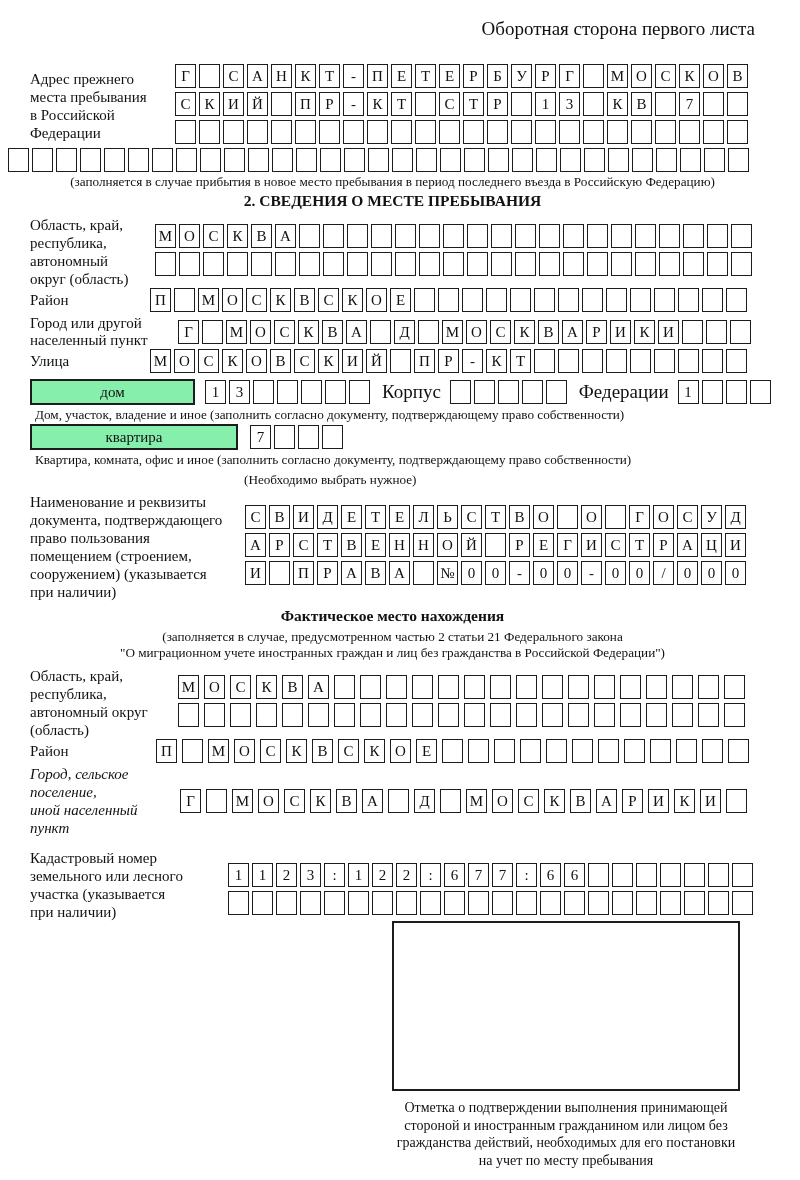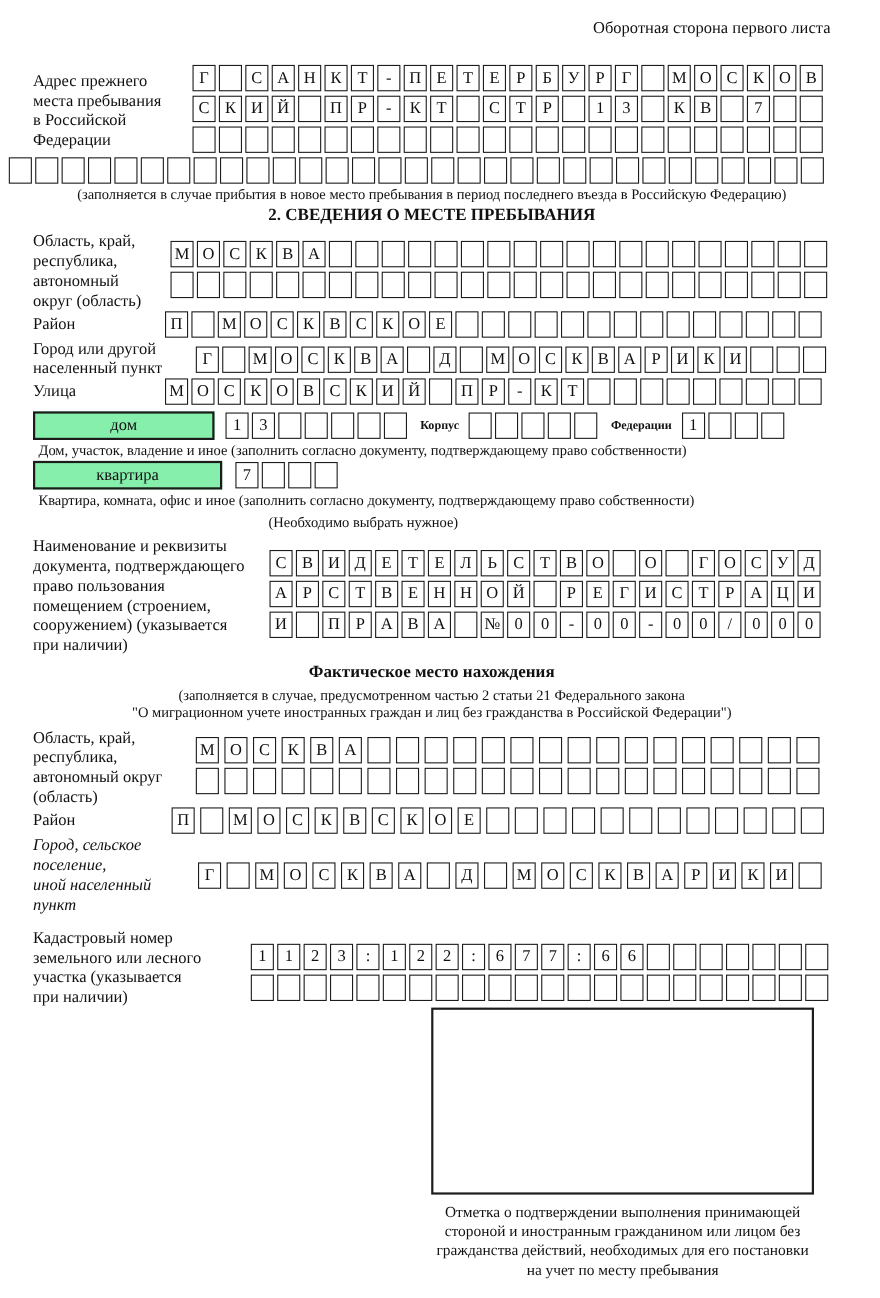--- a/index.html
+++ b/index.html
@@ -1,35 +1,35 @@
 <!DOCTYPE html>
 <html><head>
 <meta charset="utf-8">
 <style>
   html,body{margin:0;padding:0;background:#fff;}
   body{font-family:"Liberation Serif","DejaVu Serif",serif;color:#111;}
   .page{position:relative;width:800px;height:1180px;box-sizing:border-box;
         padding:18px 45px 0 30px;background:#fff;overflow:hidden;}
   .pre{white-space:pre-line;}
-  .note-top{text-align:right;font-size:15px;margin-bottom:24px;}
+  .note-top{text-align:right;font-size:19px;margin-bottom:24px;}
   .frow{display:flex;align-items:center;}
   .lbl{font-size:15px;line-height:18px;flex:0 0 auto;}
   .rows{flex:1 1 auto;}
   .cells-row{display:flex;margin-bottom:4px;}
   .cell{box-sizing:border-box;flex:0 0 auto;width:21px;height:24px;border:1.7px solid #1c1c1c;
         margin-right:3px;display:flex;align-items:center;justify-content:center;
         font-size:15px;line-height:1;background:#fff;}
   .wide-gap .cell{margin-right:5px;}
   .tight{margin-bottom:2px;}
   .caption{font-size:13.2px;line-height:16px;}
   .caption-c{text-align:center;}
   .h-bold{font-size:15.5px;font-weight:bold;text-align:center;}
   .widebox{box-sizing:border-box;border:2px solid #1c1c1c;height:26px;display:flex;
            align-items:center;justify-content:center;font-size:15px;background:#86efac;flex:0 0 auto;}
-  .inline-lbl{font-size:11px;line-height:26px;flex:0 0 auto;font-weight:bold;}
+  .inline-lbl{font-size:19px;line-height:26px;flex:0 0 auto;}
   .chkbox{box-sizing:border-box;flex:0 0 auto;width:22px;height:27px;border:1.8px solid #1c1c1c;
           display:flex;align-items:center;justify-content:center;font-size:15px;background:#fff;}
   .chk-lbl{font-size:15px;line-height:27px;}
   .stamp-box{box-sizing:border-box;border:2px solid #1c1c1c;width:348px;height:170px;
              margin-left:362px;background:#fff;}
   .stamp-note{width:480px;margin-left:296px;text-align:center;font-size:14px;line-height:17.5px;margin-top:8px;}
 </style>
 </head>
 <body>
 
@@ -339,21 +339,21 @@
     <div class="cells-row" style="margin-bottom:0;">
         <span class="cell">1</span>
         <span class="cell"></span>
         <span class="cell"></span>
         <span class="cell"></span>
       </div>
   </div>
   <div class="caption" style="margin-left:5px;margin-bottom:1px;">Дом, участок, владение и иное (заполнить согласно документу, подтверждающему право собственности)</div>
 
   <div class="frow" style="margin-bottom:2px;">
-    <div class="widebox" style="width:172px;margin-right:12px;">квартира</div>
+    <div class="widebox" style="width:208px;margin-right:12px;">квартира</div>
     <div class="cells-row" style="margin-bottom:0;">
         <span class="cell">7</span>
         <span class="cell"></span>
         <span class="cell"></span>
         <span class="cell"></span>
       </div>
   </div>
   <div class="caption" style="margin-left:5px;margin-bottom:4px;">Квартира, комната, офис и иное (заполнить согласно документу, подтверждающему право собственности)</div>
 
   <div class="caption" style="margin-left:214px;margin-bottom:5px;">(Необходимо выбрать нужное)</div>

